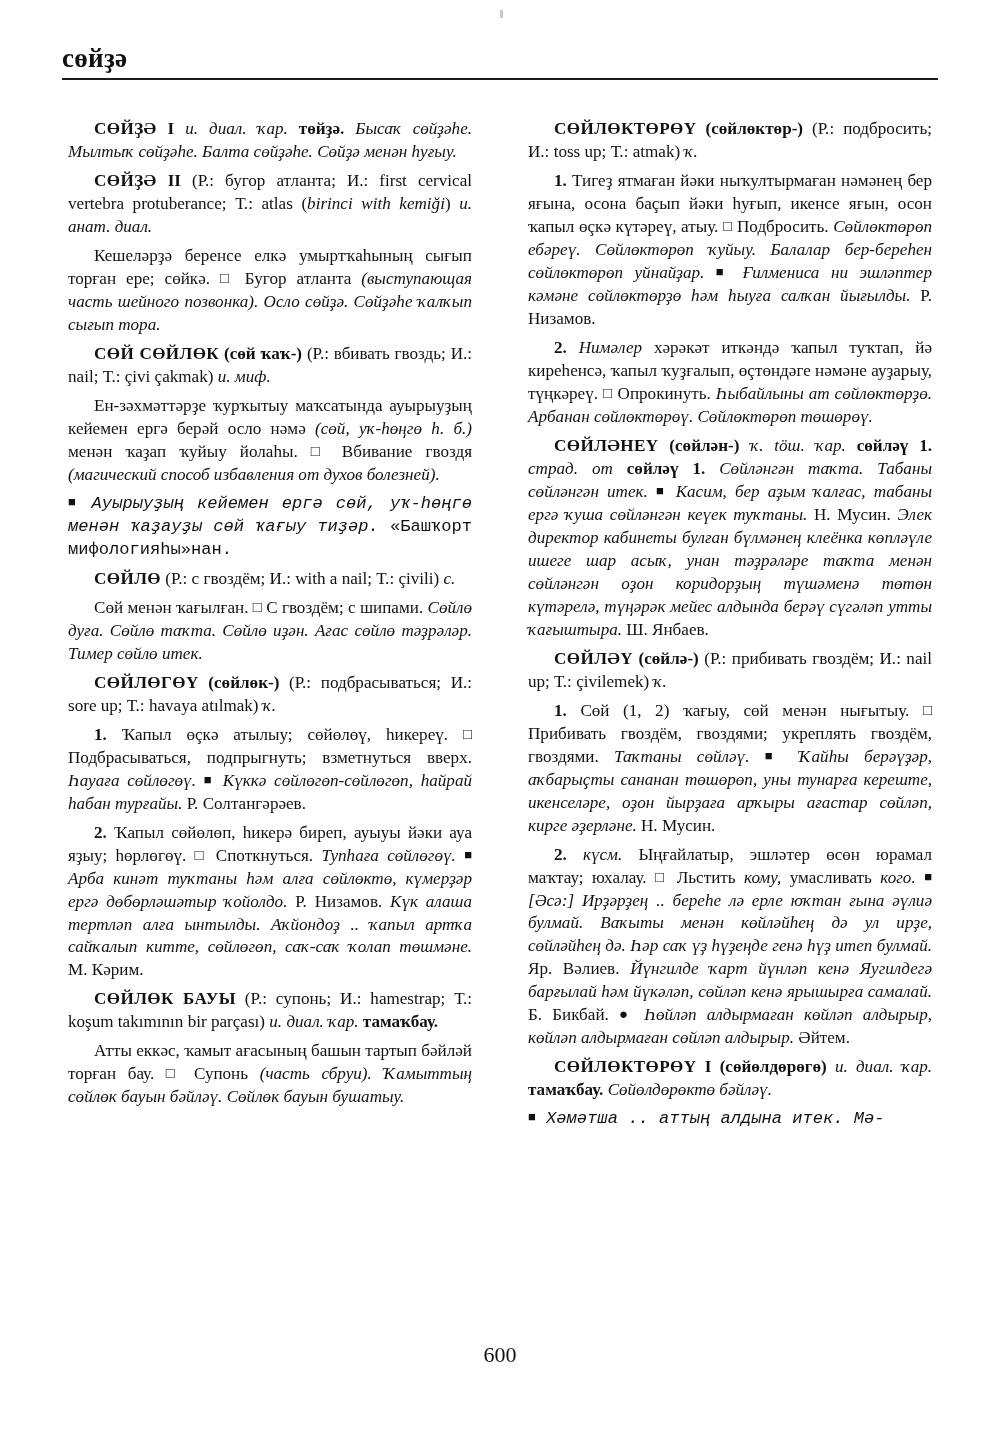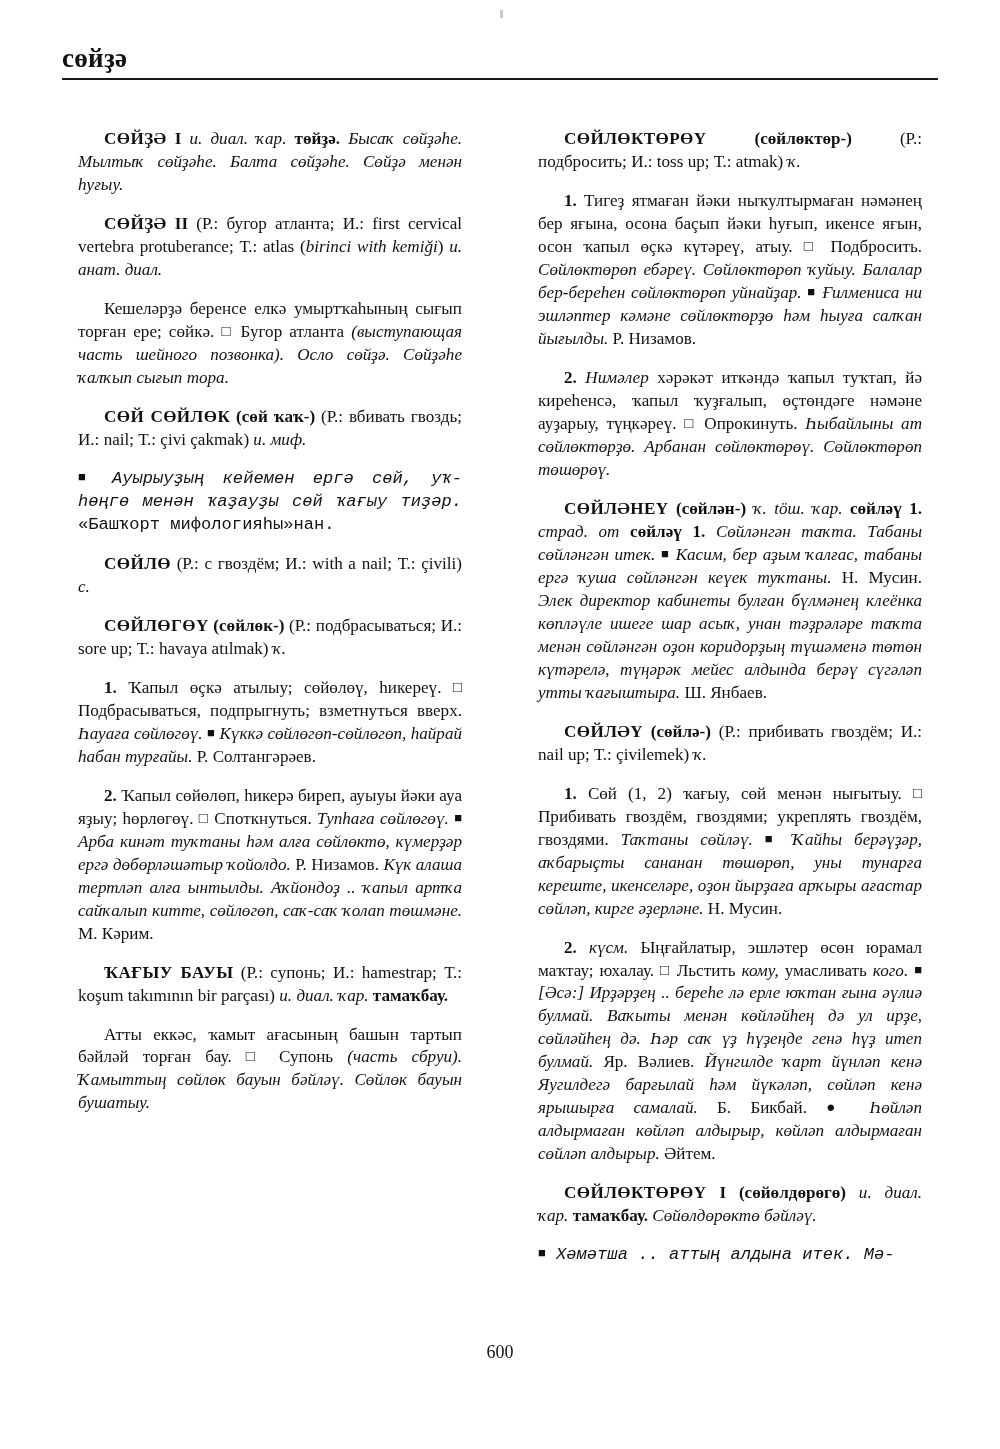--- a/index.html
+++ b/index.html
@@ -50,21 +50,21 @@
   }
   .col {
     width: 416px;
     font-size: 17.1px;
     line-height: 1.345;
     text-align: justify;
     text-justify: inter-word;
     hyphens: manual;
   }
   .col p {
-    margin: 16px;
+    margin: 6px;
   }
   .entry {
     text-indent: 26px;
   }
   .cont {
     text-indent: 0;
     font-family: Liberation Mono, monospace;
   }
   .hw {
     font-weight: bold;
@@ -101,21 +101,21 @@
     position: relative;
     top: -1px;
   }
   
   .folio {
     position: absolute;
     top: 1342px;
     left: 0;
     width: 1000px;
     text-align: center;
-    font-size: 18px;
+    font-size: 22px;
   }
   
   .speck {
     position: absolute;
     left: 500px;
     top: 10px;
     width: 3px;
     height: 8px;
     background: #c9c9c9;
   }
@@ -132,26 +132,28 @@
     <div class="runhead-rule"></div>
   </div>
 
   <div class="columns">
 
     <div class="col">
       <p class="entry"><span class="hw">СӨЙҘӘ</span> <span class="rom">I</span> <span class="it">и. диал. ҡар.</span> <span class="hw-sm">төйҙә.</span> <span class="it">Бысаҡ сөйҙәhе. Мылтыҡ сөйҙәhе. Балта сөйҙәhе. Сөйҙә менән hуғыу.</span></p>
       <p class="entry"><span class="hw">СӨЙҘӘ</span> <span class="rom">II</span> (Р.: бугор атланта; И.: first cervical vertebra protuberance; Т.: atlas (<span class="it">birinci with kemiği</span>) <span class="it">и. анат. диал.</span></p>
       <p class="entry">Кешеләрҙә беренсе елкә умыртҡаhының сығып торған ере; сөйкә. <span class="sq">□</span> Бугор атланта <span class="it">(выступающая часть шейного позвонка). Осло сөйҙә. Сөйҙәhе ҡалҡып сығып тора.</span></p>
       <p class="entry"><span class="hw">СӨЙ СӨЙЛӨК</span> <span class="hw-sm">(сөй ҡаҡ-)</span> (Р.: вбивать гвоздь; И.: nail; Т.: çivi çakmak) <span class="it">и. миф.</span></p>
+      <p class="entry">Ен-зәхмәттәрҙе ҡурҡытыу маҡсатында ауырыуҙың кейемен ергә берәй осло нәмә <span class="it">(сөй, уҡ-hөңгө h. б.)</span> менән ҡаҙап ҡуйыу йолаhы. <span class="sq">□</span> Вбивание гвоздя <span class="it">(магический способ избавления от духов болезней).</span></p>
       <p class="cont"><span class="sqf">■</span> <span class="it">Ауырыуҙың кейемен ергә сөй, уҡ-hөңгө менән ҡаҙауҙы сөй ҡағыу тиҙәр.</span> «Башҡорт мифологияhы»нан.</p>
       <p class="entry"><span class="hw">СӨЙЛӨ</span> (Р.: с гвоздём; И.: with a nail; Т.: çivili) <span class="it">с.</span></p>
+      <p class="entry">Сөй менән ҡағылған. <span class="sq">□</span> С гвоздём; с шипами. <span class="it">Сөйлө дуға. Сөйлө таҡта. Сөйлө иҙән. Ағас сөйлө тәҙрәләр. Тимер сөйлө итек.</span></p>
       <p class="entry"><span class="hw">СӨЙЛӨГӨҮ</span> <span class="hw-sm">(сөйлөк-)</span> (Р.: подбрасываться; И.: sore up; Т.: havaya atılmak) <span class="it">ҡ.</span></p>
       <p class="entry"><span class="num">1.</span> Ҡапыл өçкә атылыу; сөйөлөү, hикереү. <span class="sq">□</span> Подбрасываться, подпрыгнуть; взметнуться вверх. <span class="it">Һауаға сөйлөгөү.</span> <span class="sqf">■</span> <span class="it">Күккә сөйлөгөп-сөйлөгөп, hайрай hабан турғайы.</span> Р. Солтангәрәев.</p>
       <p class="entry"><span class="num">2.</span> Ҡапыл сөйөлөп, hикерә биреп, ауыуы йәки ауа яҙыу; hөрлөгөү. <span class="sq">□</span> Споткнуться. <span class="it">Тупhаға сөйлөгөү.</span> <span class="sqf">■</span> <span class="it">Арба кинәт туҡтаны hәм алға сөйлөктө, күмерҙәр ергә дөбөрләшәтыр ҡойолдо.</span> Р. Низамов. <span class="it">Күк алаша тертләп алға ынтылды. Аҡйондоҙ .. ҡапыл артҡа сайҡалып китте, сөйлөгөп, саҡ-саҡ ҡолап төшмәне.</span> М. Кәрим.</p>
-      <p class="entry"><span class="hw">ҠАҒЫУ БАУЫ</span> (Р.: супонь; И.: hamestrap; Т.: koşum takımının bir parçası) <span class="it">и. диал. ҡар.</span> <span class="hw-sm">тамаҡбау.</span></p>
+      <p class="entry"><span class="hw">СӨЙЛӨК БАУЫ</span> (Р.: супонь; И.: hamestrap; Т.: koşum takımının bir parçası) <span class="it">и. диал. ҡар.</span> <span class="hw-sm">тамаҡбау.</span></p>
       <p class="entry">Атты еккәс, ҡамыт ағасының башын тартып бәйләй торған бау. <span class="sq">□</span> Супонь <span class="it">(часть сбруи). Ҡамыттың сөйлөк бауын бәйләү. Сөйлөк бауын бушатыу.</span></p>
     </div>
 
     <div class="col">
       <p class="entry"><span class="hw">СӨЙЛӨКТӨРӨҮ</span> <span class="hw-sm">(сөйлөктөр-)</span> (Р.: подбросить; И.: toss up; Т.: atmak) <span class="it">ҡ.</span></p>
       <p class="entry"><span class="num">1.</span> Тигеҙ ятмаған йәки ныҡултырмаған нәмәнең бер яғына, осона баçып йәки hуғып, икенсе яғын, осон ҡапыл өçкә күтәреү, атыу. <span class="sq">□</span> Подбросить. <span class="it">Сөйлөктөрөп ебәреү. Сөйлөктөрөп ҡуйыу. Балалар бер-береhен сөйлөктөрөп уйнайҙар.</span> <span class="sqf">■</span> <span class="it">Ғилмениса ни эшләптер кәмәне сөйлөктөрҙө hәм hыуға салҡан йығылды.</span> Р. Низамов.</p>
       <p class="entry"><span class="num">2.</span> <span class="it">Нимәлер</span> хәрәкәт иткәндә ҡапыл туҡтап, йә киреhенсә, ҡапыл ҡуҙғалып, өçтөндәге нәмәне ауҙарыу, түңкәреү. <span class="sq">□</span> Опрокинуть. <span class="it">Һыбайлыны ат сөйлөктөрҙө. Арбанан сөйлөктөрөү. Сөйлөктөрөп төшөрөү.</span></p>
       <p class="entry"><span class="hw">СӨЙЛӘНЕҮ</span> <span class="hw-sm">(сөйлән-)</span> <span class="it">ҡ. töш. ҡар.</span> <span class="hw-sm">сөйләү</span> <span class="num">1.</span> <span class="it">страд. от</span> <span class="hw-sm">сөйләү</span> <span class="num">1.</span> <span class="it">Сөйләнгән таҡта. Табаны сөйләнгән итек.</span> <span class="sqf">■</span> <span class="it">Касим, бер аҙым ҡалғас, табаны ергә ҡуша сөйләнгән кеүек туҡтаны.</span> Н. Мусин. <span class="it">Элек директор кабинеты булған бүлмәнең клеёнка көпләүле ишеге шар асыҡ, унан тәҙрәләре таҡта менән сөйләнгән оҙон коридорҙың түшәменә төтөн күтәрелә, түңәрәк мейес алдында берәү сүгәләп утты ҡағыштыра.</span> Ш. Янбаев.</p>
       <p class="entry"><span class="hw">СӨЙЛӘҮ</span> <span class="hw-sm">(сөйлә-)</span> (Р.: прибивать гвоздём; И.: nail up; Т.: çivilemek) <span class="it">ҡ.</span></p>
       <p class="entry"><span class="num">1.</span> Сөй (1, 2) ҡағыу, сөй менән нығытыу. <span class="sq">□</span> Прибивать гвоздём, гвоздями; укреплять гвоздём, гвоздями. <span class="it">Таҡтаны сөйләү.</span> <span class="sqf">■</span> <span class="it">Ҡайhы берәүҙәр, аҡбарыçты сананан төшөрөп, уны тунарға кереште, икенселәре, оҙон йырҙаға арҡыры ағастар сөйләп, кирге әҙерләне.</span> Н. Мусин.</p>

